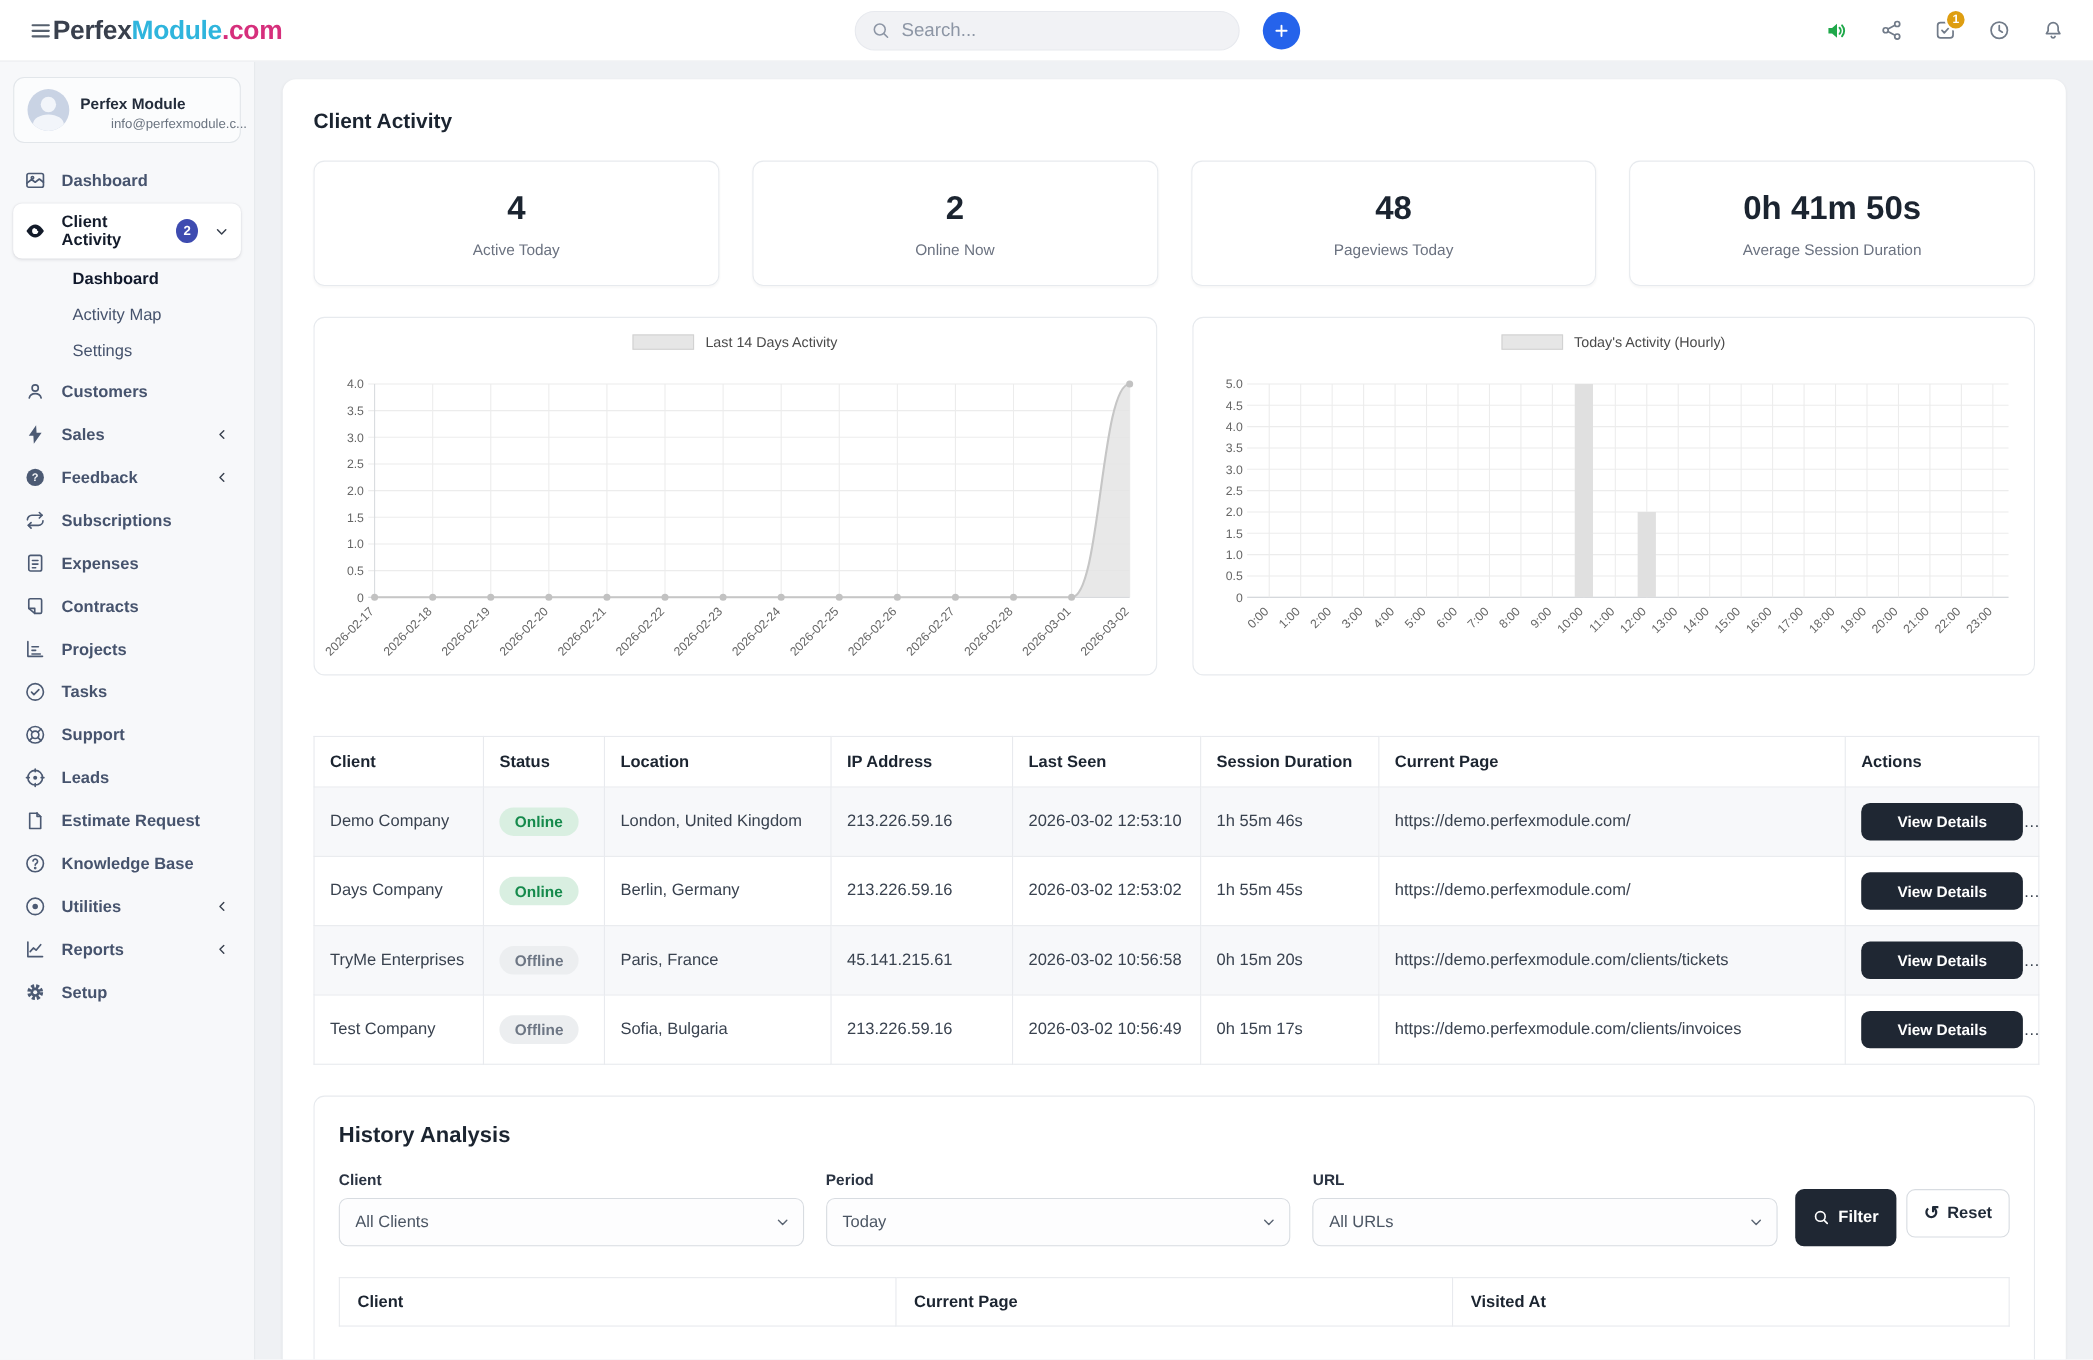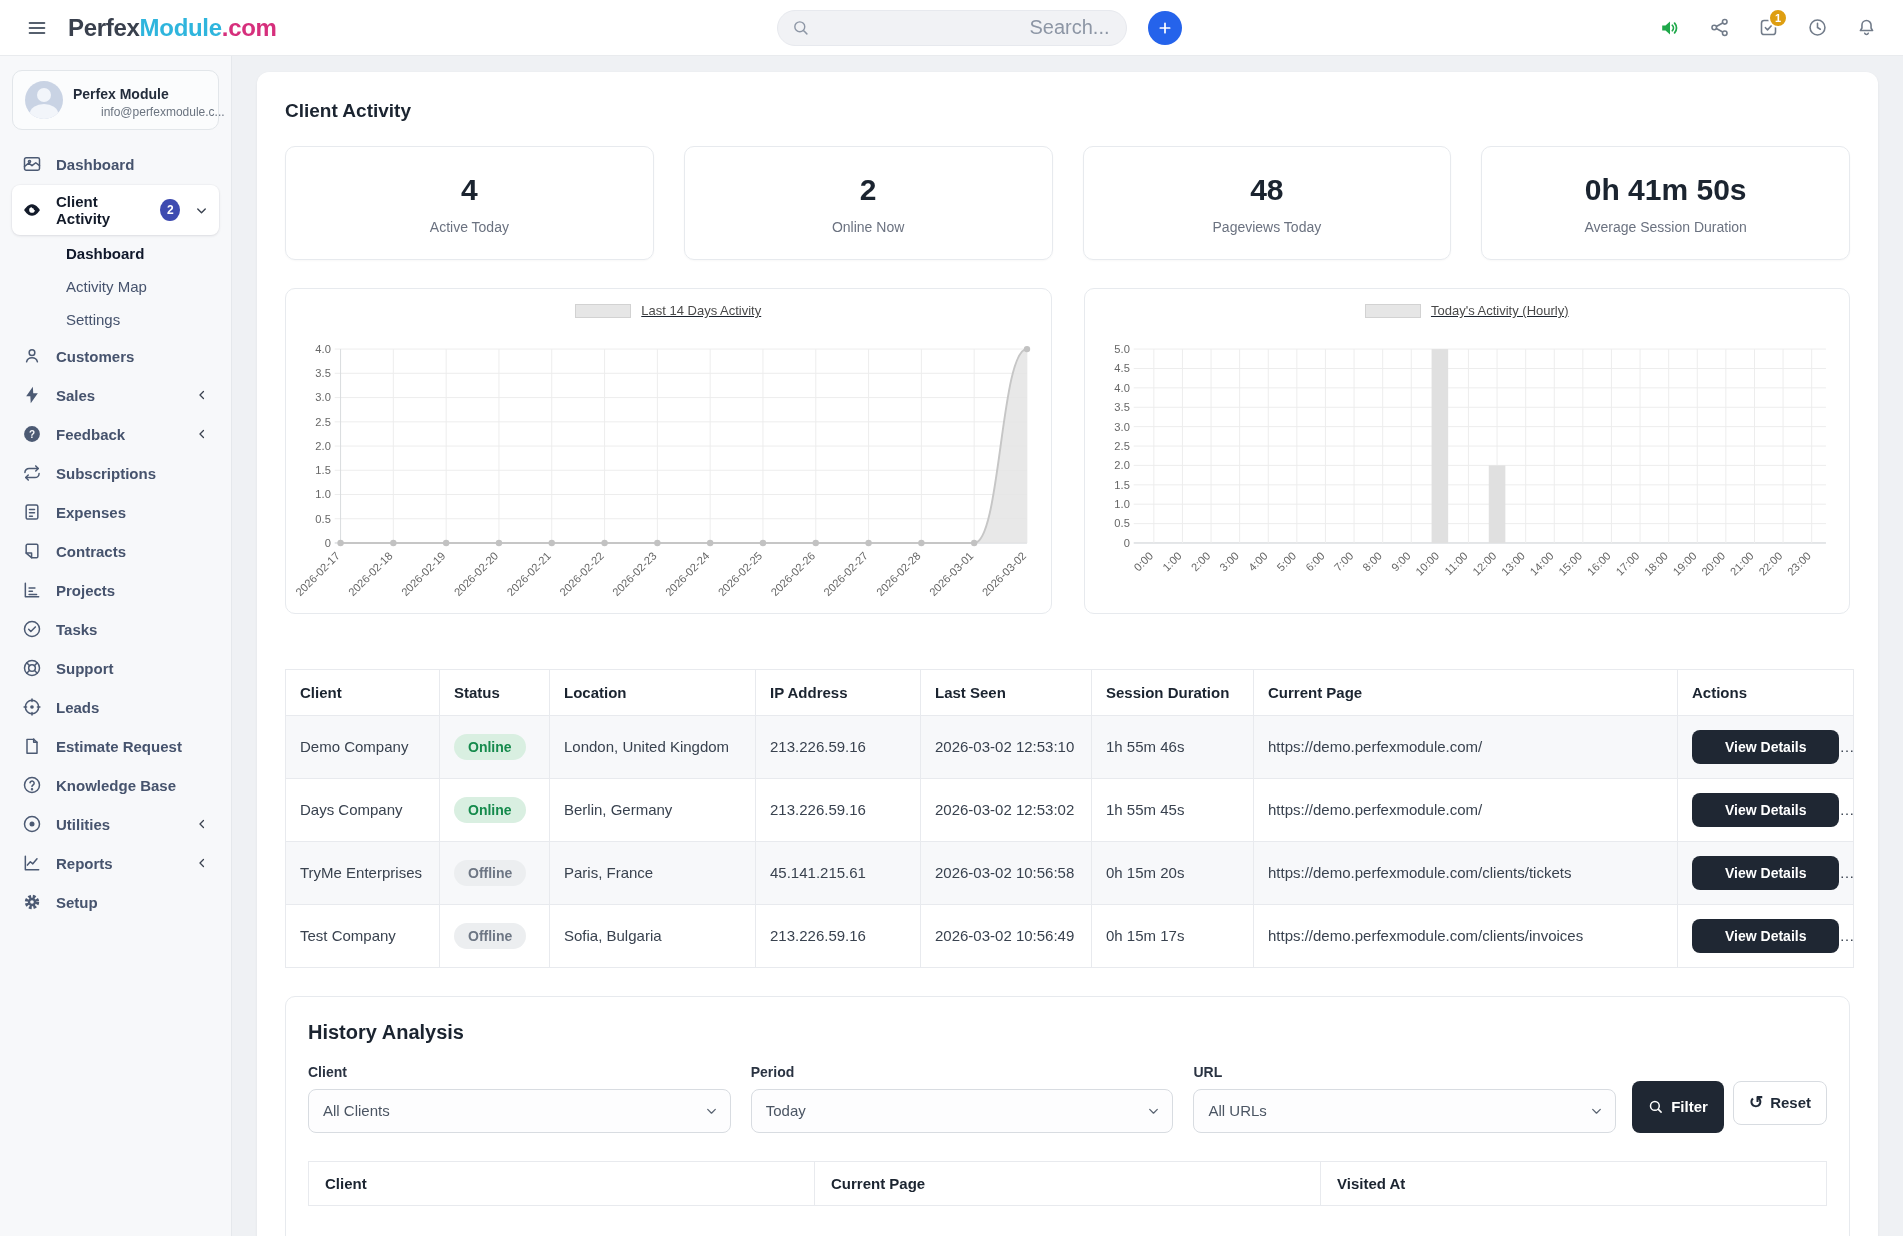--- a/index.html
+++ b/index.html
@@ -10,32 +10,32 @@
     font-family:"Liberation Sans", sans-serif;
   }
   svg { font-family:"Liberation Sans", sans-serif; }
 
   
   .navbar {
     height:56px; background:#fff; border-bottom:1px solid #e9ebee;
     display:flex; align-items:center; padding:0 26px; position:relative; z-index:5;
   }
   .hamburger { color:#56606e; display:flex; cursor:pointer; }
-  .logo { font-size:24px; font-weight:bold; margin-left:20px; letter-spacing:-0.3px; white-space:nowrap; }
+  .logo { font-size:24px; font-weight:bold; letter-spacing:-0.3px; white-space:nowrap; }
   .logo .p1 { color:#39404d; }
   .logo .p2 { color:var(--logo-cyan); }
   .logo .p3 { color:var(--logo-pink); }
   .search-wrap {
     position:absolute; left:50%; transform:translateX(-50%);
     width:350px; height:36px; background:#f1f2f5; border:1px solid #e7e9ee;
     border-radius:18px; display:flex; align-items:center; padding:0 14px; gap:9px;
   }
   .search-wrap input {
     border:none; outline:none; background:transparent; flex:1;
-    font-size:20px; color:#3c4656; font-family:inherit;text-align:right;
+    font-size:17px; color:#3c4656; font-family:inherit;
   }
   .search-wrap input::placeholder { color:#8d96a5; }
   .plus-btn {
     position:absolute; left:calc(50% + 196px); top:50%; transform:translateY(-50%);
     width:34px; height:34px; border-radius:50%; background:var(--accent-blue);
     border:none; color:#fff; display:flex; align-items:center; justify-content:center; cursor:pointer;
   }
   .nav-icons { margin-left:auto; display:flex; align-items:center; gap:28px; color:#717b89; }
   .nav-ico { position:relative; display:flex; cursor:pointer; }
   .nav-badge {
@@ -92,21 +92,21 @@
 
   .stats { display:flex; gap:30px; }
   .stat {
     flex:1; border:1px solid #e7eaee; border-radius:10px; text-align:center;
     padding:26px 8px 24px; box-shadow:0 1px 2px rgba(16,24,40,.03);
   }
   .stat .value { font-size:30px; font-weight:bold; color:#1b2430; }
   .stat .label { margin-top:12px; font-size:14px; color:#6b7280; }
 
   .charts { display:flex; gap:32px; margin-top:28px; }
-  .chart-card { flex:1; border:1px solid #e7eaee; border-radius:10px; padding:14px 8px 2px;text-decoration:underline; }
+  .chart-card { flex:1; border:1px solid #e7eaee; border-radius:10px; padding:14px 8px 2px; }
   .legend { display:flex; justify-content:center; align-items:center; gap:10px; font-size:13px; color:#4a4a4a; margin-bottom:2px; }
   .swatch { width:56px; height:14px; background:#e6e6e6; border:1px solid #d2d2d2; }
   svg.chart { width:100%; height:auto; display:block; }
 
   .table-wrap { margin-top:55px; }
   table.main-table { width:100%; border-collapse:collapse; font-size:15px; table-layout:fixed; }
   table.main-table th, table.main-table td { border:1px solid #e8eaee; padding:14px 14px; text-align:left; }
   table.main-table th { font-weight:600; color:#1b2430; background:#fff; }
   table.main-table td { color:#39424f; overflow:hidden; white-space:nowrap; text-overflow:ellipsis; }
   table.main-table tbody tr:nth-child(odd) { background:#f7f8fa; }

